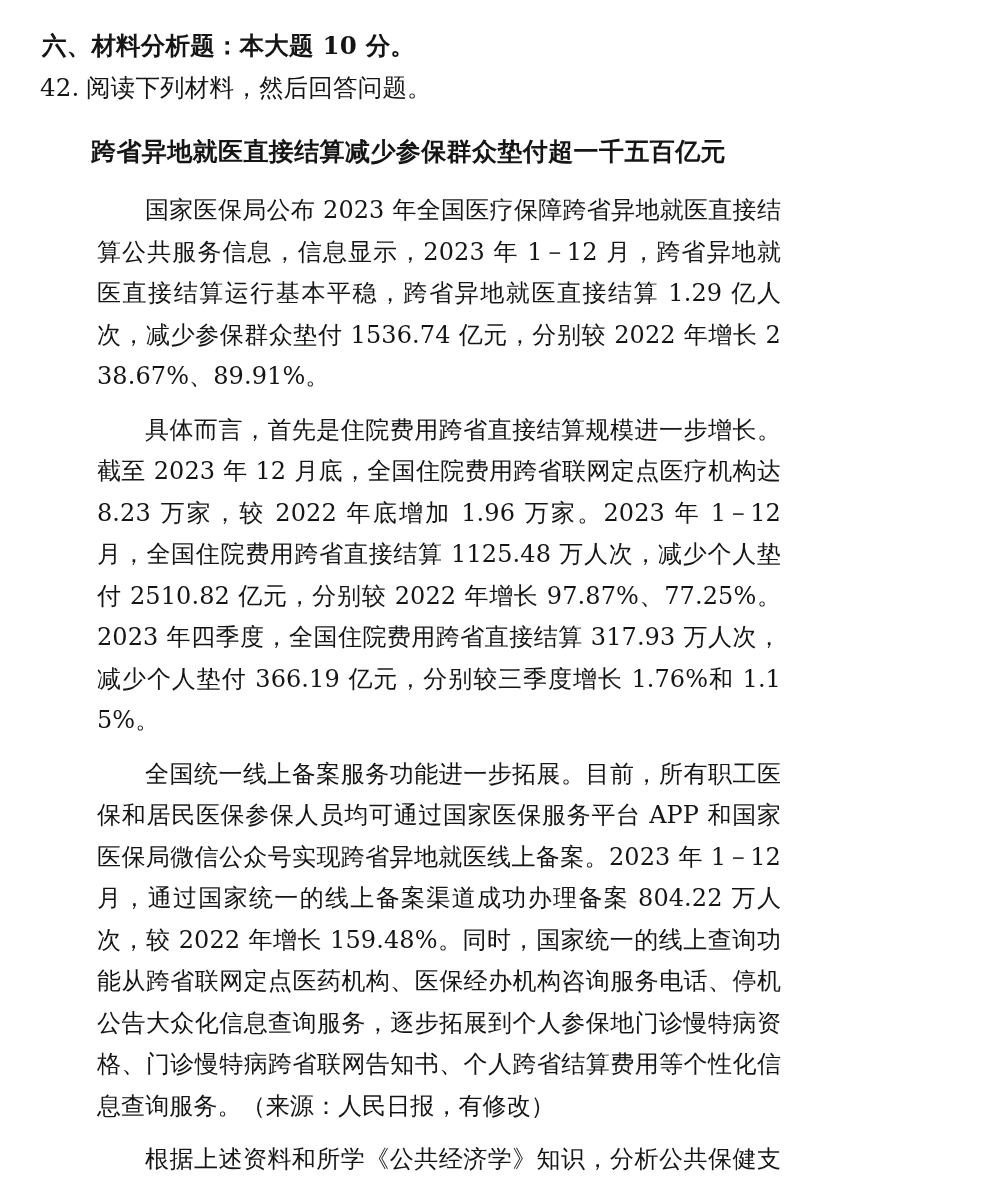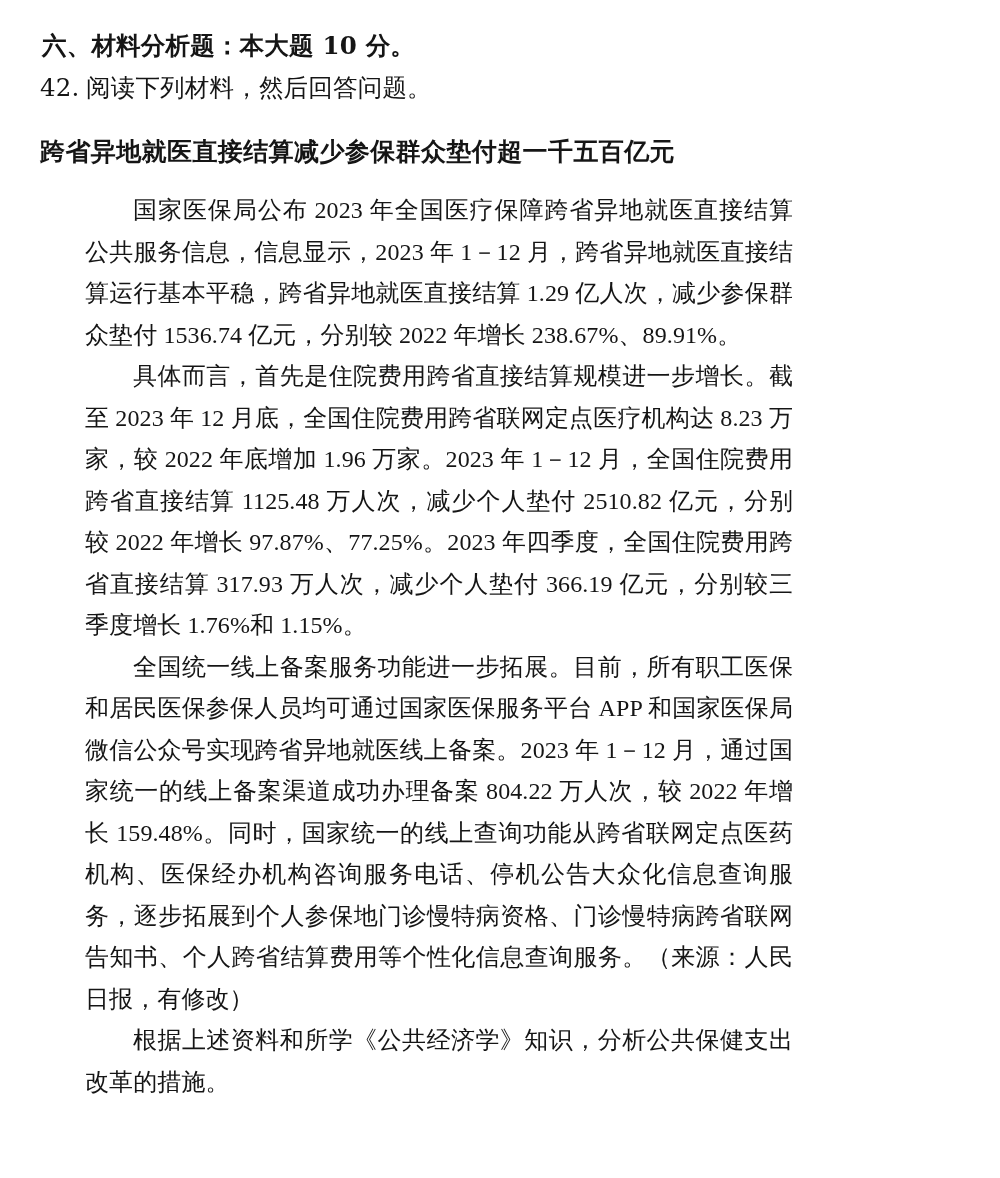--- a/index.html
+++ b/index.html
@@ -57,40 +57,40 @@
   .q-num {
     display: inline-block;
     min-width: 46px;
   }
 
   
   .material-title {
     font-size: 25px;
     line-height: 44px;
     font-weight: bold;
+    text-align: center;
     margin: 16px 0 16px 0;
     padding-right: 18px;
     letter-spacing: 0.4px;
   }
 
   
   .body-wrap {
     padding: 0 2px 0 45px;
   }
 
   p.para {
     font-size: 24px;
     line-height: 41.5px;
-    margin: 0;
+    margin: 12px;
     text-align: justify;
     text-justify: inter-ideograph;
     text-indent: 2em;
     letter-spacing: 0.1px;
     word-break: break-all;
-    font-family: Liberation Serif, serif;
   }
 
   
   p.para:last-child {
     margin-bottom: 0;
   }
 </style>
 </head>
 <body>
 

